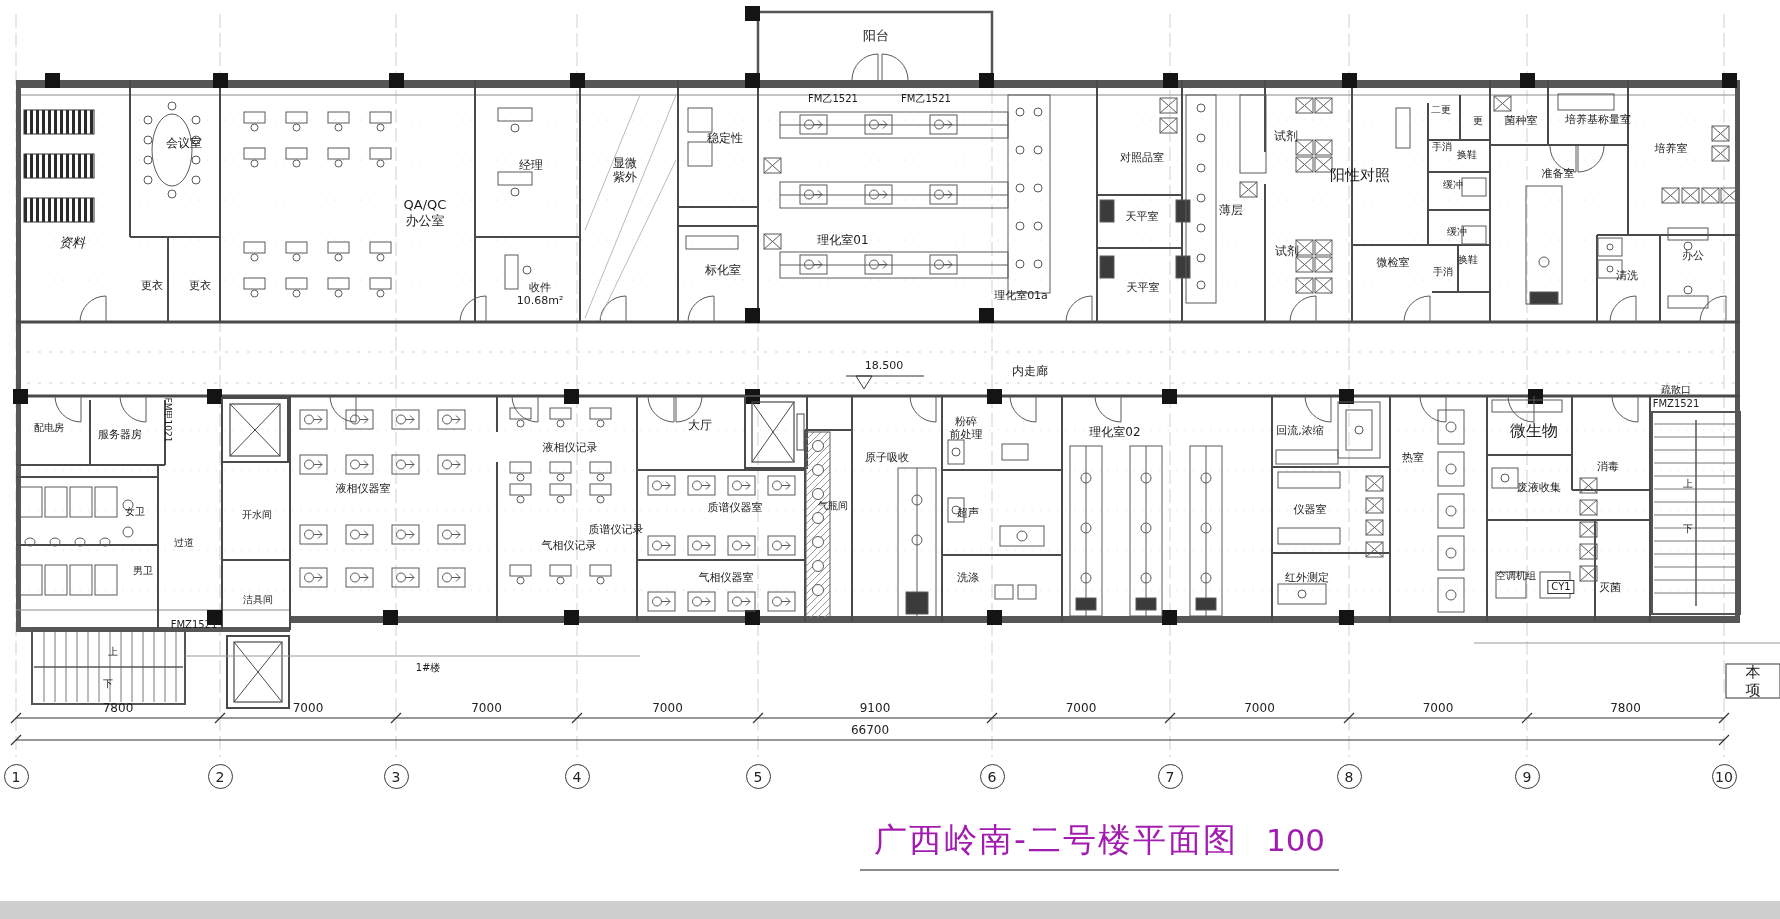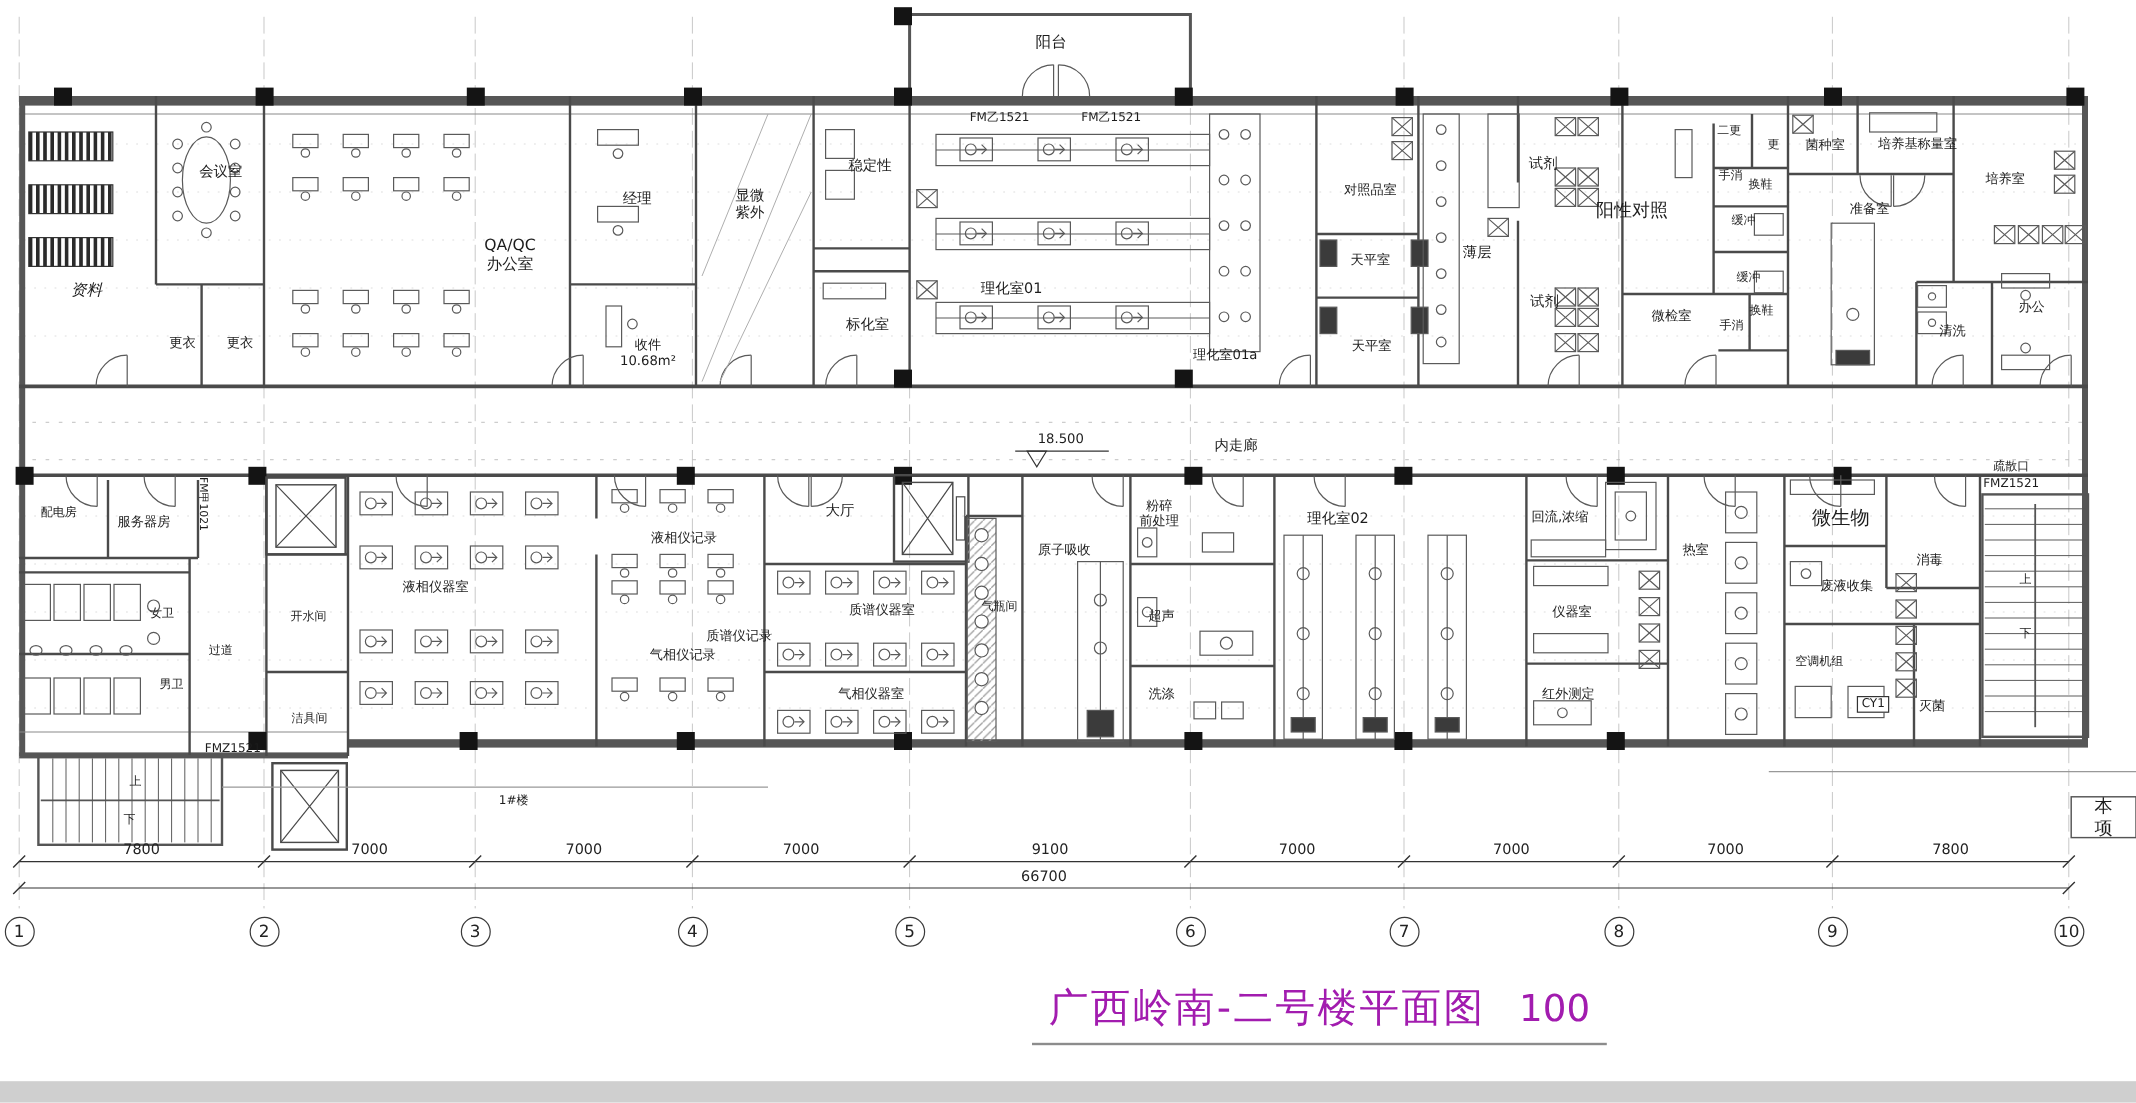--- a/index.html
+++ b/index.html
@@ -554,21 +554,21 @@
       <span class="plan-label" style="left: 968px; top: 513px; font-size: 11px;">超声</span>
       <span class="plan-label" style="left: 968px; top: 578px; font-size: 11px;">洗涤</span>
       <span class="plan-label" style="left: 1115px; top: 432px; font-size: 12px;">理化室02</span>
       <span class="plan-label" style="left: 1300px; top: 431px; font-size: 11px;">回流,浓缩</span>
       <span class="plan-label" style="left: 1310px; top: 510px; font-size: 11px;">仪器室</span>
       <span class="plan-label" style="left: 1307px; top: 578px; font-size: 11px;">红外测定</span>
       <span class="plan-label" style="left: 1413px; top: 458px; font-size: 11px;">热室</span>
       <span class="plan-label" style="left: 1534px; top: 433px; font-size: 16px; font-family: Liberation Mono, monospace;">微生物</span>
       <span class="plan-label" style="left: 1608px; top: 467px; font-size: 11px; text-align: right;">消毒</span>
       <span class="plan-label" style="left: 1539px; top: 488px; font-size: 11px;">废液收集</span>
-      <span class="plan-label" style="left: 1516px; top: 552px; font-size: 10px;">空调机组</span>
+      <span class="plan-label" style="left: 1516px; top: 576px; font-size: 10px;">空调机组</span>
       <span class="plan-label boxed" style="left: 1561px; top: 551px; font-size: 10px; margin-top: 36px;">CY1</span>
       <span class="plan-label" style="left: 1610px; top: 588px; font-size: 11px;">灭菌</span>
       <span class="plan-label" style="left: 1676px; top: 390px; font-size: 10px;">疏散口</span>
       <span class="plan-label" style="left: 1676px; top: 404px; font-size: 10px;">FMZ1521</span>
       <span class="plan-label" style="left: 1688px; top: 484px; font-size: 10px;">上</span>
       <span class="plan-label" style="left: 1688px; top: 529px; font-size: 10px;">下</span>
       <span class="plan-label" style="left: 113px; top: 652px; font-size: 10px;">上</span>
       <span class="plan-label" style="left: 108px; top: 684px; font-size: 10px;">下</span>
       <span class="plan-label" style="left: 428px; top: 668px; font-size: 10px;">1#楼</span>
       <span class="plan-label" style="left: 1753px; top: 681px; font-size: 15px;">本项</span>

